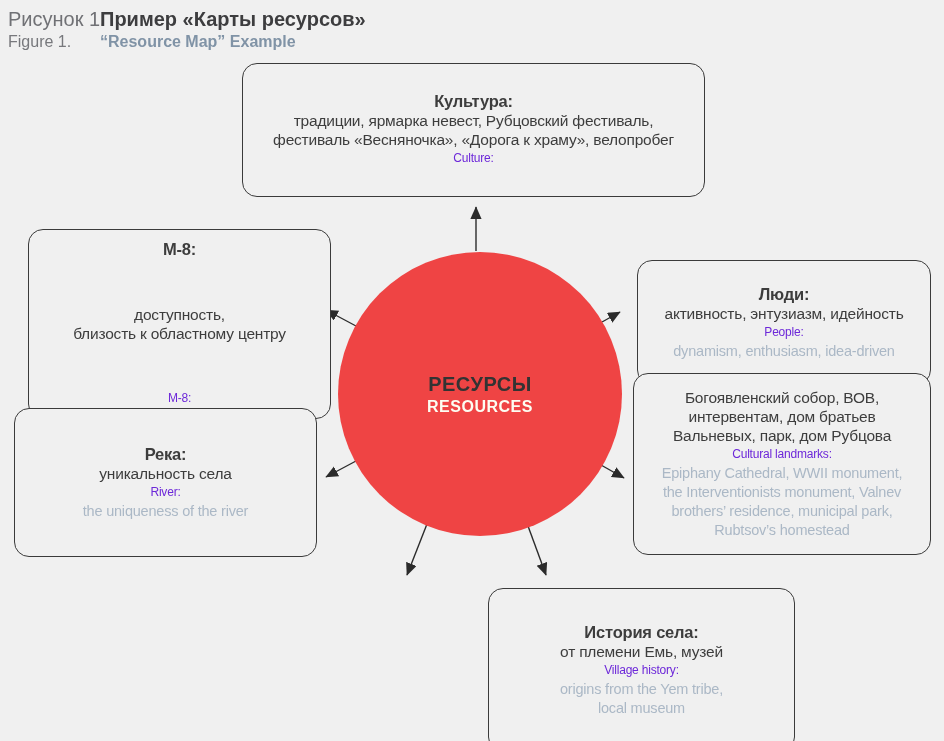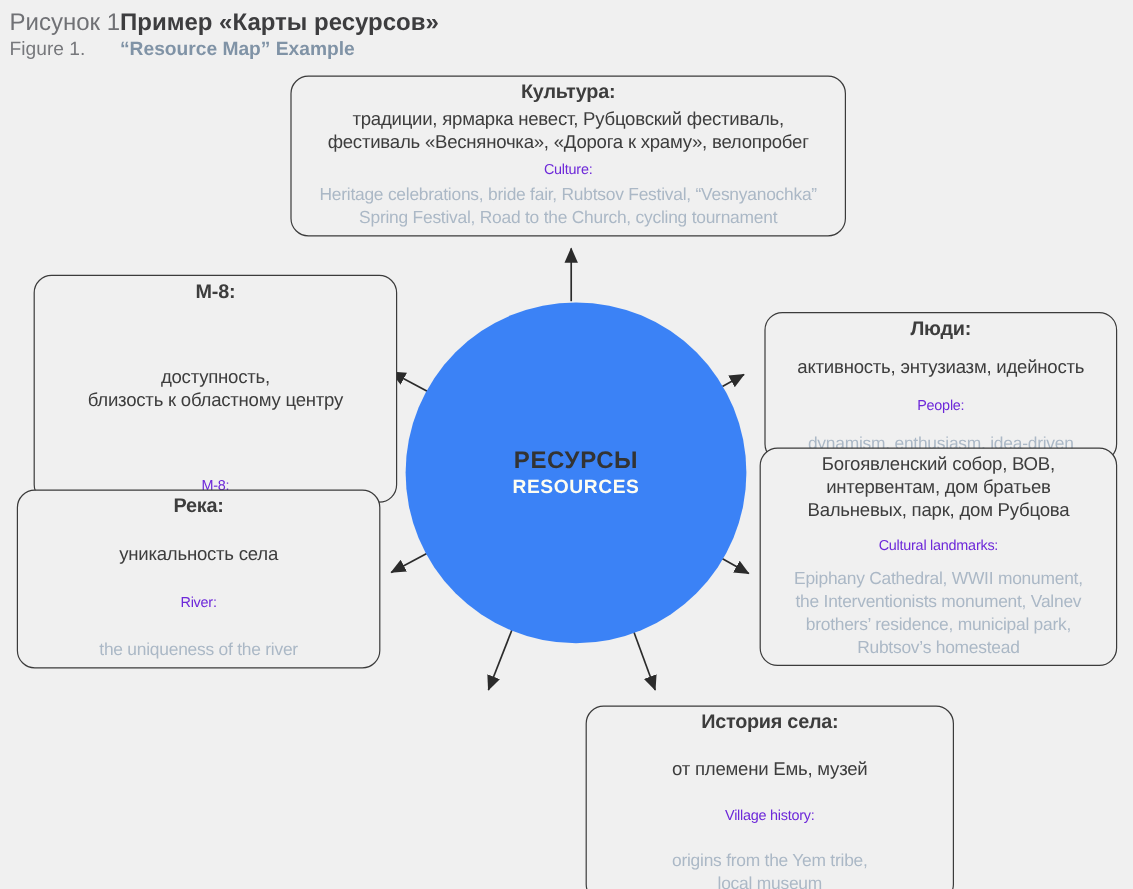--- a/index.html
+++ b/index.html
@@ -41,21 +41,21 @@
     width: 944px; height: 741px;
     z-index: 1;
   }
 
   
   .circle {
     position: absolute;
     left: 338px; top: 252px;
     width: 284px; height: 284px;
     border-radius: 50%;
-    background: #3b82f6;
+    background: #ef4444;
     display: flex; flex-direction: column;
     align-items: center; justify-content: center;
     z-index: 2;
     text-align: left;
   }
   .circle-ru {
     font-size: 20px; font-weight: bold; color: #333333;
     letter-spacing: 0.5px;
   }
   .circle-en {
@@ -64,21 +64,21 @@
   }
 
   
   .node {
     position: absolute;
     box-sizing: border-box;
     border: 1px solid #3b3b3b;
     border-radius: 15px;
     background: #f0f0f0;
     display: flex; flex-direction: column;
-    align-items: center; justify-content: space-between;
+    align-items: center; justify-content: center;
     text-align: center;
     padding: 4px 8px;
     z-index: 2;
   }
   .node > div { white-space: pre-line; line-height: 19px; letter-spacing: -0.2px; }
   .t-ru { font-size: 16.5px; font-weight: bold; color: #3d3d3d; }
   .b-ru { font-size: 15.5px; color: #3d3d3d; }
   .t-en { font-size: 12px;   color: #6d28d9; }
   .b-en { font-size: 14.5px; color: #abb8c6; }
 
@@ -124,22 +124,20 @@
   <div class="circle">
     <div class="circle-ru">РЕСУРСЫ</div>
     <div class="circle-en">RESOURCES</div>
   </div>
 
   <div class="node node-culture">
     <div class="t-ru">Культура:</div>
     <div class="b-ru">традиции, ярмарка невест, Рубцовский фестиваль,
 фестиваль «Весняночка», «Дорога к храму», велопробег</div>
     <div class="t-en">Culture:</div>
-    <div class="b-en">Heritage celebrations, bride fair, Rubtsov Festival, “Vesnyanochka”
-Spring Festival, Road to the Church, cycling tournament</div>
   </div>
 
   <div class="node node-m8">
     <div class="t-ru">М-8:</div>
     <div class="b-ru">доступность,
 близость к областному центру</div>
     <div class="t-en">М-8:</div>
   </div>
 
   <div class="node node-people">

